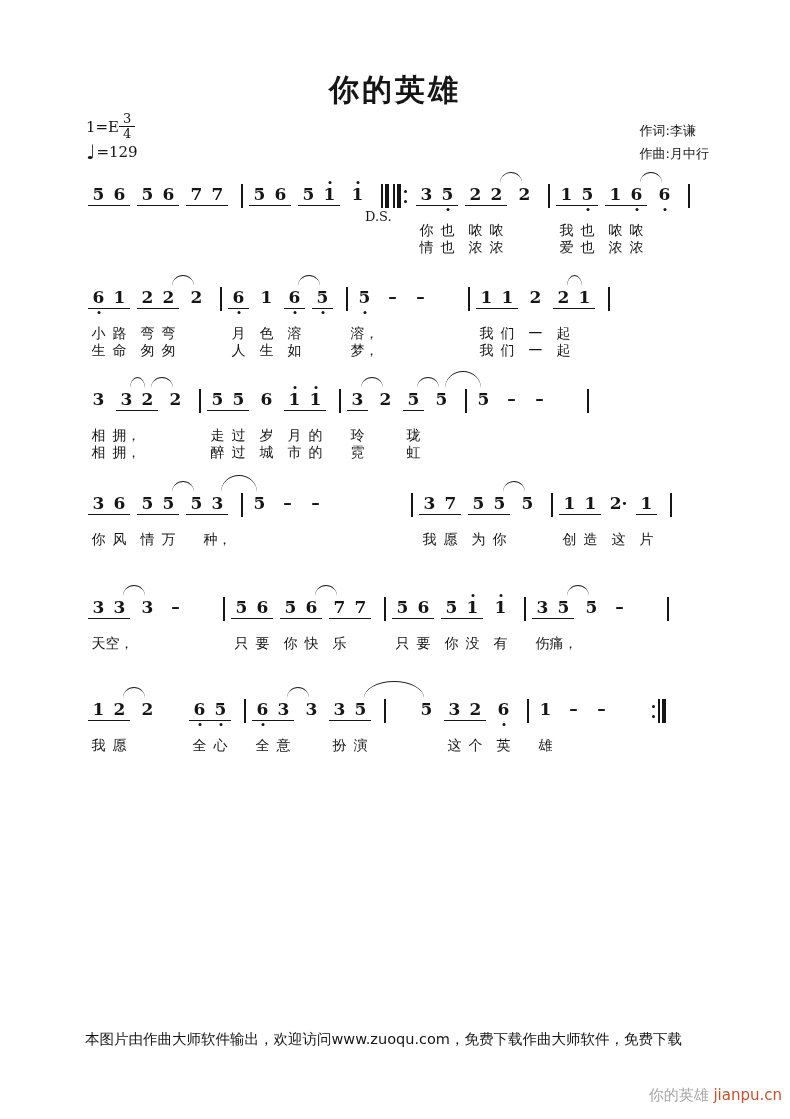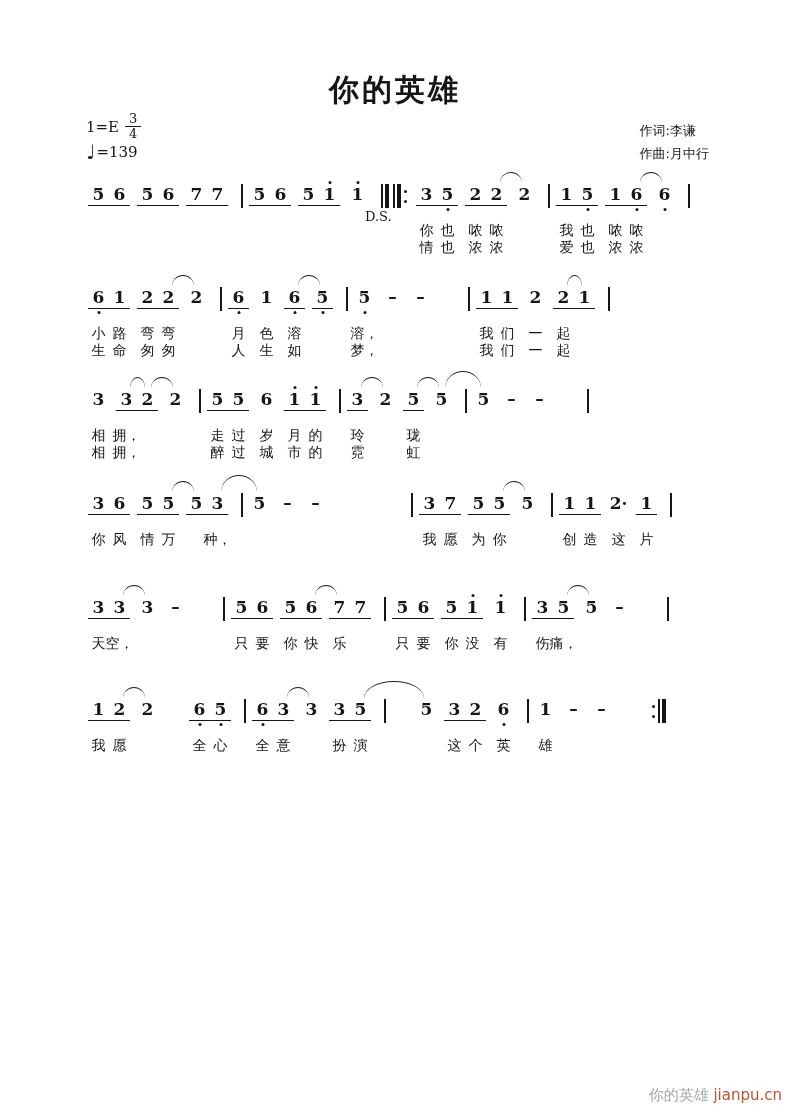--- a/index.html
+++ b/index.html
@@ -3,21 +3,21 @@
 <meta charset="utf-8">
 <style>
   html,body { margin:0; padding:0; background:#fff; }
   .page { position:relative; width:790px; height:1119px; background:#ffffff; margin:0 auto;
           font-family:"DejaVu Sans", sans-serif; color:#161616; overflow:hidden; }
 
   .title { position:absolute; top:70px; left:0; width:100%; text-align:center;
            font-family:"DejaVu Serif", serif; font-weight:700; font-size:30px; letter-spacing:3px; }
 
   .meta { position:absolute; left:86px; top:112px; font-family:"DejaVu Serif", serif; }
-  .keyrow { display:flex; align-items:center; gap:6px; font-size:15px; }
+  .keyrow { display:flex; align-items:center; font-size:15px; }
   .frac { display:inline-block; text-align:center; }
   .frac .fn { display:block; font-size:13px; line-height:14px; padding:0 4px; border-bottom:1px solid #161616; }
   .frac .fd { display:block; font-size:13px; line-height:14px; }
   .temporow { margin-top:2px; font-size:15px; display:flex; align-items:center; }
   .temporow .glyph { font-size:20px; line-height:18px; margin-right:1px; }
 
   .credits { position:absolute; right:81px; top:120px; font-size:13px; line-height:1.75; }
 
   .score-line { position:absolute; left:88px; right:30px; height:86px; }
   .flow { display:flex; align-items:flex-start; flex-wrap:nowrap; }
@@ -67,21 +67,21 @@
   <div class="meta">
     <div class="keyrow">
       <span>1=E</span>
       <span class="frac">
         <span class="fn">3</span>
         <span class="fd">4</span>
       </span>
     </div>
     <div class="temporow">
       <span class="glyph">♩</span>
-      <span>=139</span>
+      <span>=129</span>
     </div>
   </div>
 
   <div class="credits">
     <div>作词:李谦</div>
     <div>作曲:月中行</div>
   </div>
 
   <div class="score">
     <div class="score-line" style="top:178px">
@@ -1233,20 +1233,21 @@
         <span class="lyric" style="left: 272.5px; top: 44px;">演</span>
         <span class="lyric" style="left: 366.5px; top: 44px;">这</span>
         <span class="lyric" style="left: 387.5px; top: 44px;">个</span>
         <span class="lyric" style="left: 415.5px; top: 44px;">英</span>
         <span class="lyric" style="left: 457.5px; top: 44px;">雄</span>
       </div>
   </div>
 
 
   <div class="promo">
+    <div>本图片由作曲大师软件输出，欢迎访问www.zuoqu.com，免费下载作曲大师软件，免费下载</div>
   </div>
 
   <div class="watermark">
     <span class="site">你的英雄</span>
     <span class="domain">jianpu.cn</span>
   </div>
 
 </div>
 
 </body></html>

